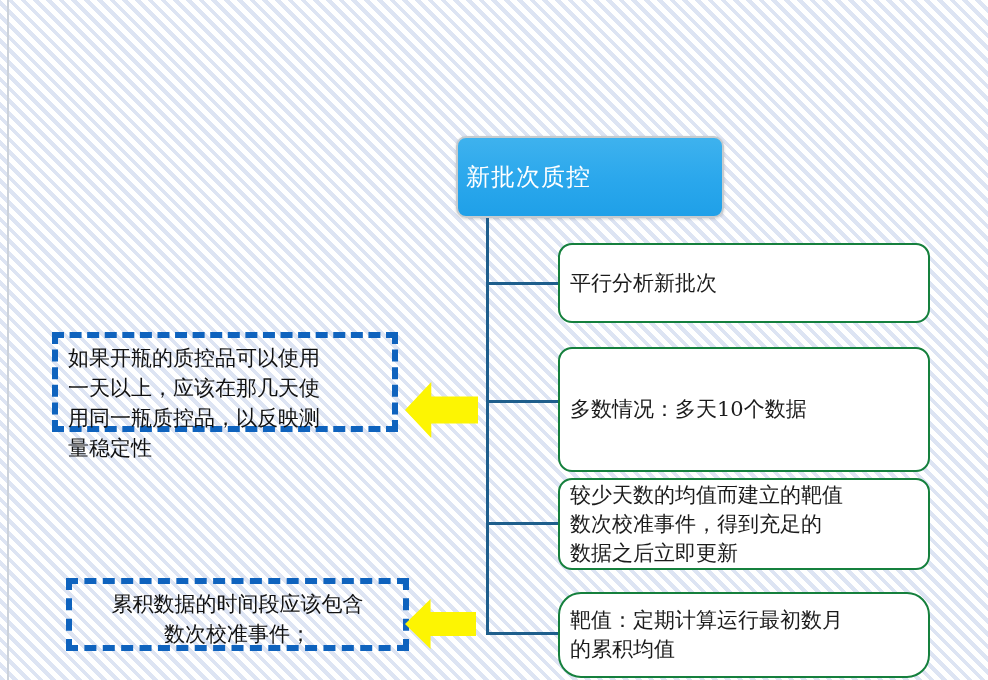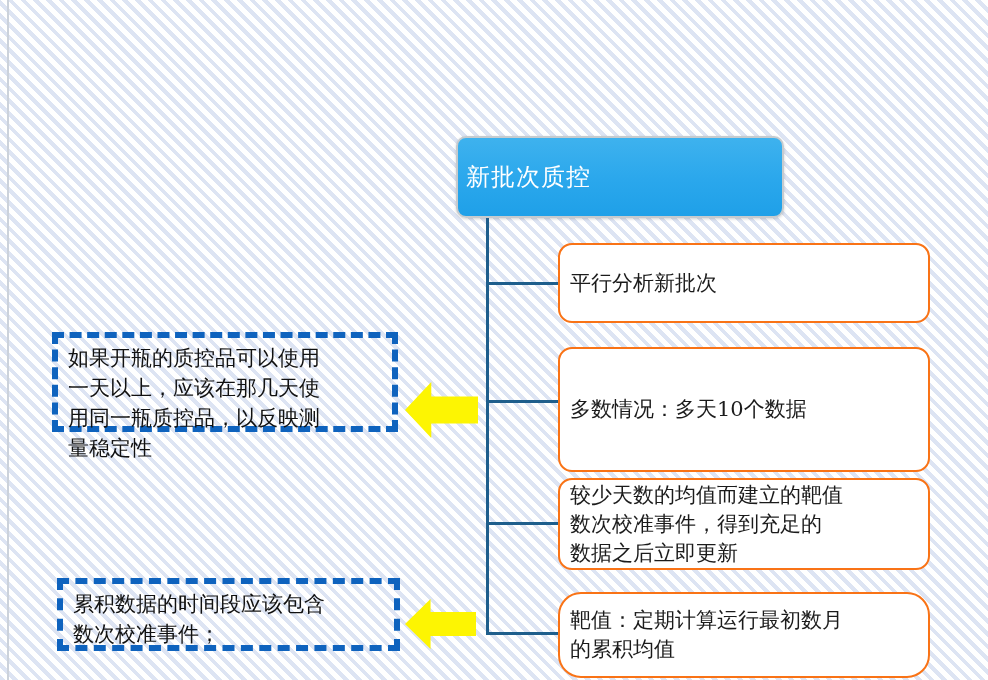--- a/index.html
+++ b/index.html
@@ -8,57 +8,57 @@
     font-family:"DejaVu Serif","Liberation Serif",serif;
     background:
       repeating-linear-gradient(45deg,#dde4f3 0px,#dde4f3 4px,#ffffff 4px,#ffffff 9px);
   }
   .left-rule{
     position:absolute;left:7px;top:0;width:2px;height:680px;
     background:#ccd2db;
   }
   
   .root-node{
-    position:absolute;left:456px;top:136px;width:328px;height:82px;
+    position:absolute;left:456px;top:136px;width:268px;height:82px;
     background:linear-gradient(180deg,#3eb2ee 0%,#2aa7ec 55%,#1fa0e8 100%);
     border:2px solid #c6cbcf;border-radius:10px;
     box-shadow:0 1px 3px rgba(0,0,0,0.18);
     display:flex;align-items:center;box-sizing:border-box;
     padding-left:8px;
   }
   .root-node .label{
     color:#ffffff;font-size:24px;letter-spacing:1px;white-space:pre-line;
   }
   
   .conn{position:absolute;background:#1e5e8c;}
   .conn.v{left:486px;top:218px;width:3px;height:417px;}
   .conn.h{left:486px;width:74px;height:3px;}
   .conn.h1{top:282px;} .conn.h2{top:400px;} .conn.h3{top:522px;} .conn.h4{top:632px;}
   
   .child-node{
     position:absolute;left:558px;width:372px;box-sizing:border-box;
-    background:#ffffff;border:2px solid #f97316;border-radius:14px;
+    background:#ffffff;border:2px solid #15803d;border-radius:14px;
     display:flex;flex-direction:column;justify-content:center;
     padding:4px 10px;color:#1b1b1b;font-size:21px;line-height:29px;
   }
   .child-node .txt{white-space:pre-line;}
   .c1{top:243px;height:80px;}
   .c2{top:347px;height:125px;gap:9px;}
   .c3{top:478px;height:92px;}
   .c4{top:592px;height:86px;border-radius:23px;}
   
   .note-box{
     position:absolute;box-sizing:border-box;
     border:6px dashed #0f63be;background:transparent;
     color:#111;font-size:21px;line-height:30px;
     padding:5px 10px;
   }
   .note-box .txt{white-space:pre-line;}
   .n1{left:52px;top:332px;width:346px;height:100px;}
-  .n2{left:57px;top:578px;width:343px;height:73px;}
+  .n2{left:66px;top:578px;width:343px;height:73px;text-align:center;}
   
   .block-arrow{
     position:absolute;background:#fdf502;
     clip-path:polygon(0 50%,36% 0,36% 26%,100% 26%,100% 74%,36% 74%,36% 100%);
   }
   .a1{left:405px;top:382px;width:73px;height:56px;}
   .a2{left:405px;top:599px;width:71px;height:50px;}
 </style>
 </head>
 <body>

